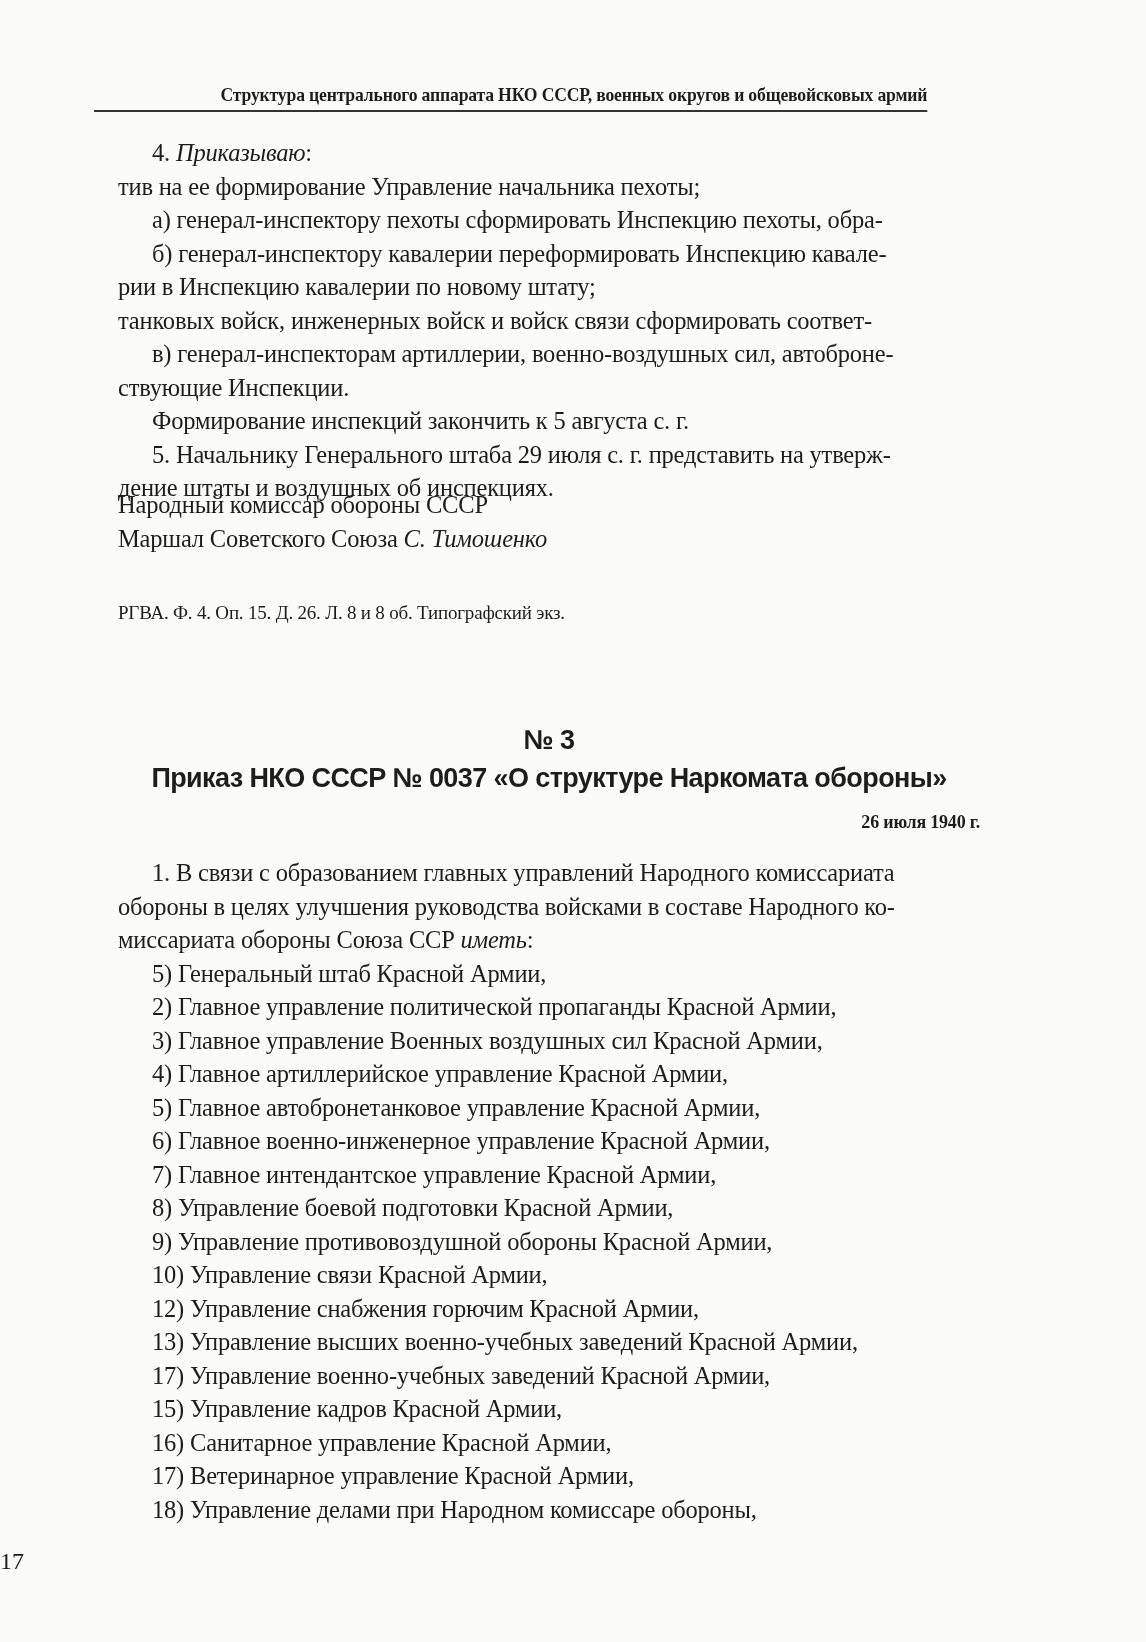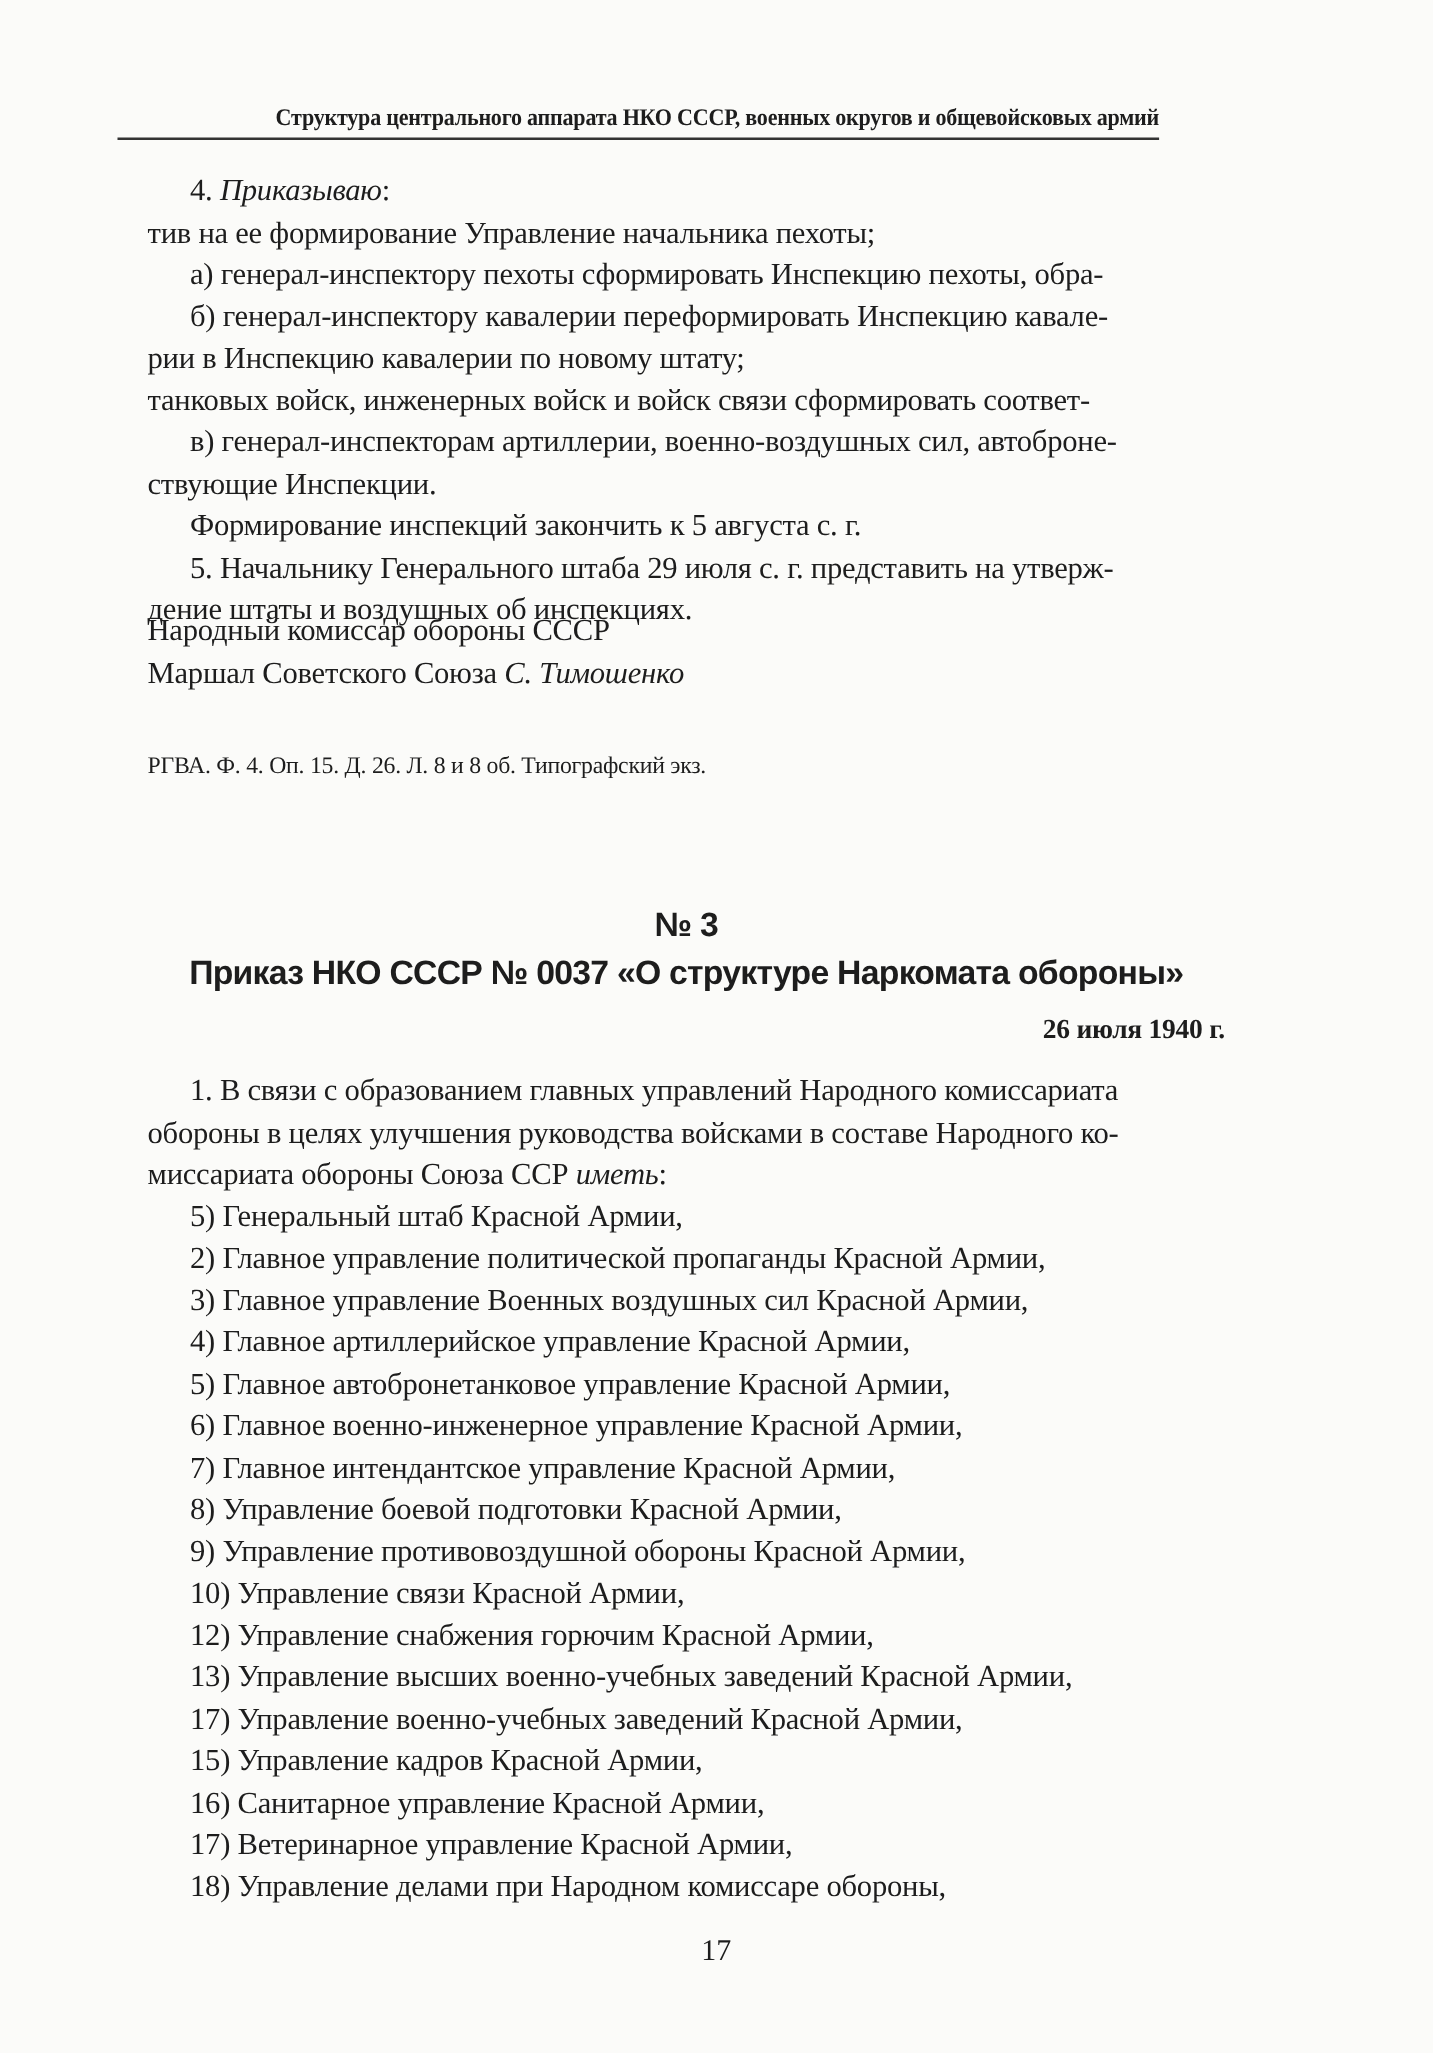--- a/index.html
+++ b/index.html
@@ -22,24 +22,24 @@
       transform-origin: left; letter-spacing: -0.2px;
     }
     .ind { padding-left: 34px; }
     .right { text-align: left; }
     .italic { font-style: italic; }
     .small { font-size: 19px; line-height: 30px; margin-top: 20px; }
     .center-bold {
       font-family: "Liberation Sans", sans-serif; font-weight: bold;
       text-align: center; font-size: 27px; line-height: 38px; letter-spacing: -0.6px;
     }
-    .date { font-weight: bold; text-align: right; font-size: 22px; }
+    .date { font-weight: bold; text-align: right; font-size: 18px; }
     .page-num {
       position: absolute; left: 0; width: 1146px; top: 1548px;
-      text-align: center; font-size: 24px;
+      text-align: left; font-size: 24px;
     }
     .blk { position: absolute; left: 0; width: 862px; }
   </style>
 </head>
 <body>
 
 <div class="header">
   <span>Структура центрального аппарата НКО СССР, военных округов и общевойсковых армий</span>
 </div>
 

